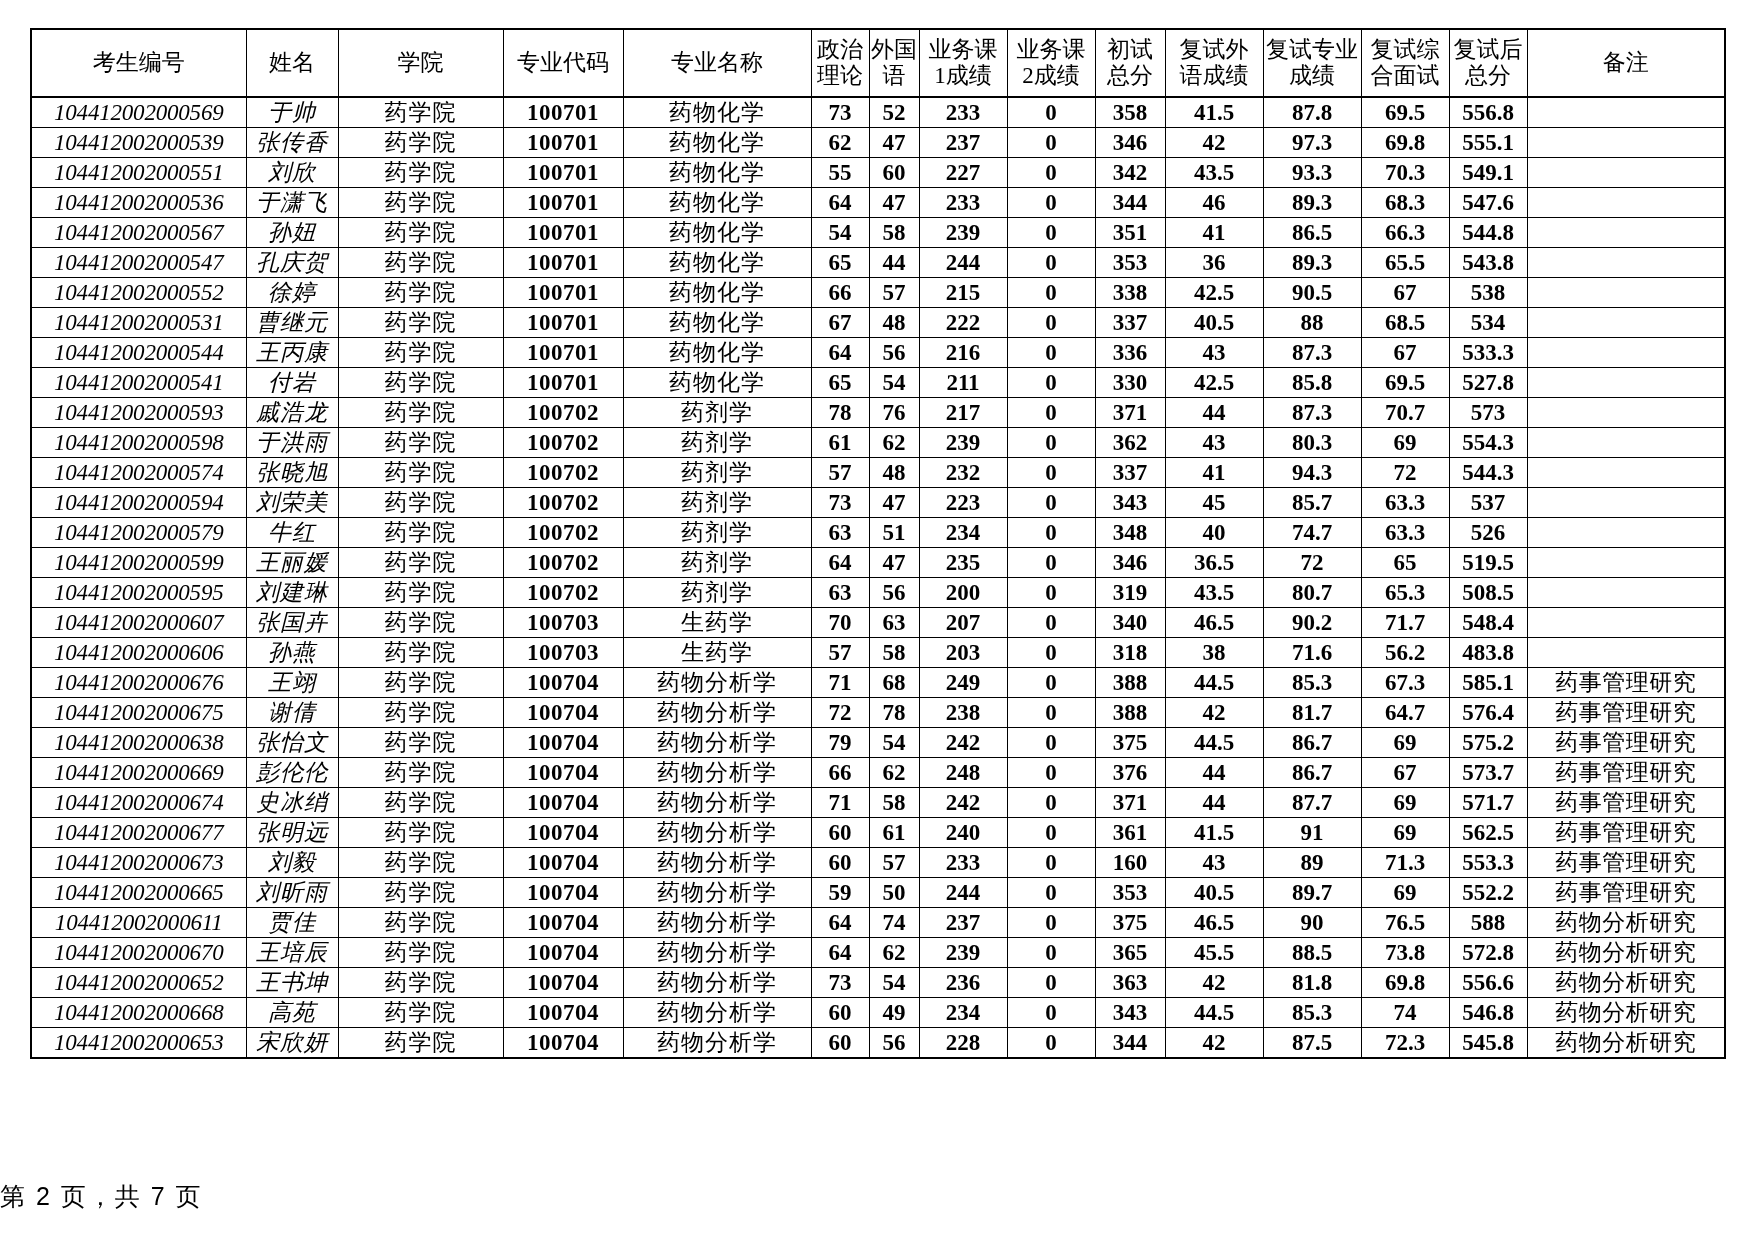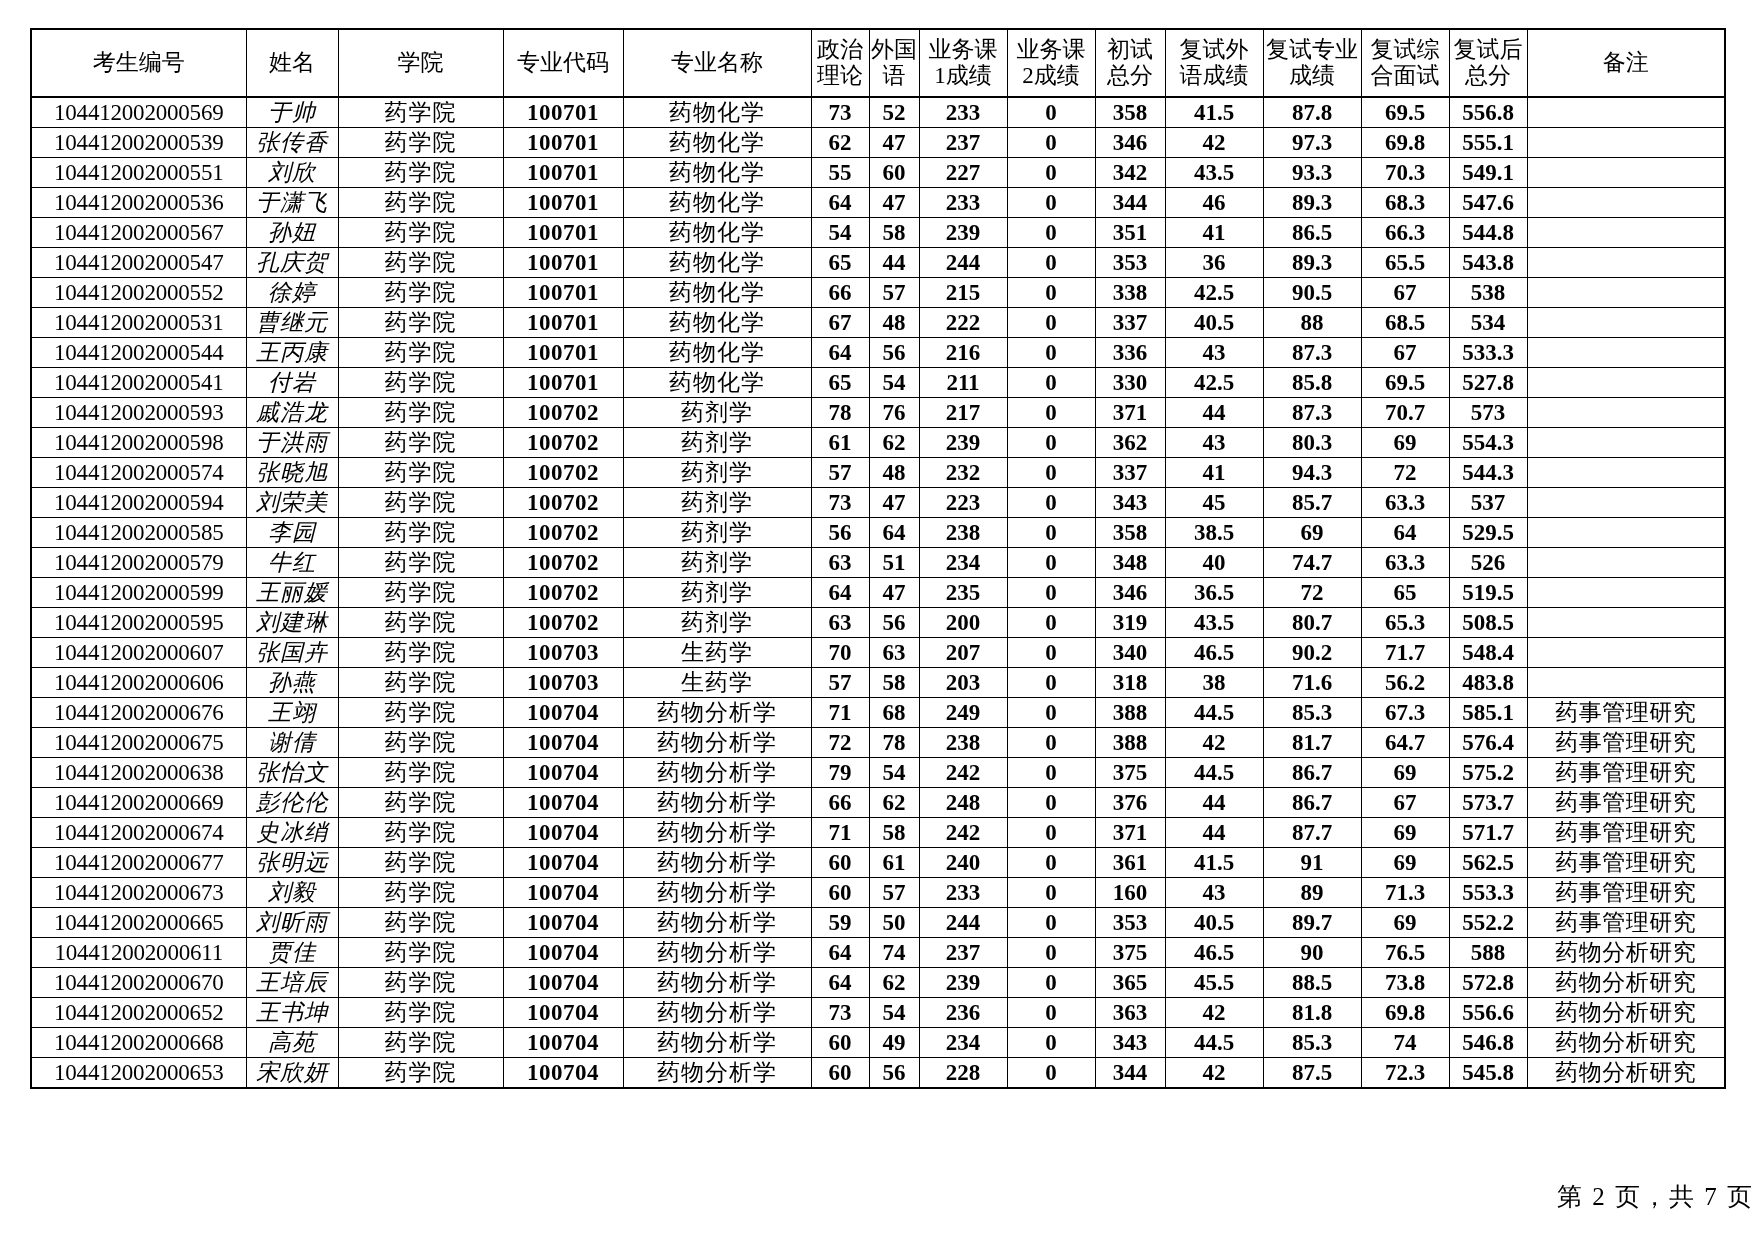--- a/index.html
+++ b/index.html
@@ -43,39 +43,39 @@
     font-weight: normal;
     font-size: 23px;
     line-height: 1.12;
   }
   table.score-table tbody td {
     height: 29px;
     font-size: 23px;
     line-height: 1.0;
   }
   
-  .c-id   { font-size: 22px; letter-spacing: -0.2px; }
+  .c-id   { font-size: 22px; letter-spacing: -0.2px; font-style: italic; }
   .c-name { font-size: 23px; letter-spacing: 1px; font-style: italic; }
   .c-col  { font-size: 23px; letter-spacing: 1px; }
   .c-code { font-size: 22px; font-weight: bold; letter-spacing: 0.5px; }
   .c-major{ font-size: 23px; letter-spacing: 1px; }
   .c-num  { font-size: 23px; font-weight: bold; }
   .c-note { font-size: 22px; letter-spacing: 0.5px; margin-top: 20px; }
 
   thead .hdr-two-line { display: block; }
 
   .footer {
     position: absolute;
     left: 0;
     right: 0;
     top: 1180px;
-    text-align: right;
+    text-align: left;
     font-size: 25px;
     letter-spacing: 2px;
-    font-family: Liberation Serif, serif;
+    font-family: Liberation Sans, sans-serif;
   }
   
   col.w-id    { width: 215px; }
   col.w-name  { width: 92px; }
   col.w-col   { width: 165px; }
   col.w-code  { width: 120px; }
   col.w-major { width: 188px; }
   col.w-pol   { width: 58px; }
   col.w-for   { width: 50px; }
   col.w-b1    { width: 88px; }
@@ -401,37 +401,20 @@
           <td class="c-num">223</td>
           <td class="c-num">0</td>
           <td class="c-num">343</td>
           <td class="c-num">45</td>
           <td class="c-num">85.7</td>
           <td class="c-num">63.3</td>
           <td class="c-num">537</td>
           <td class="c-note"></td>
         </tr>
         <tr>
-          <td class="c-id">104412002000585</td>
-          <td class="c-name">李园</td>
-          <td class="c-col">药学院</td>
-          <td class="c-code">100702</td>
-          <td class="c-major">药剂学</td>
-          <td class="c-num">56</td>
-          <td class="c-num">64</td>
-          <td class="c-num">238</td>
-          <td class="c-num">0</td>
-          <td class="c-num">358</td>
-          <td class="c-num">38.5</td>
-          <td class="c-num">69</td>
-          <td class="c-num">64</td>
-          <td class="c-num">529.5</td>
-          <td class="c-note"></td>
-        </tr>
-        <tr>
           <td class="c-id">104412002000579</td>
           <td class="c-name">牛红</td>
           <td class="c-col">药学院</td>
           <td class="c-code">100702</td>
           <td class="c-major">药剂学</td>
           <td class="c-num">63</td>
           <td class="c-num">51</td>
           <td class="c-num">234</td>
           <td class="c-num">0</td>
           <td class="c-num">348</td>

